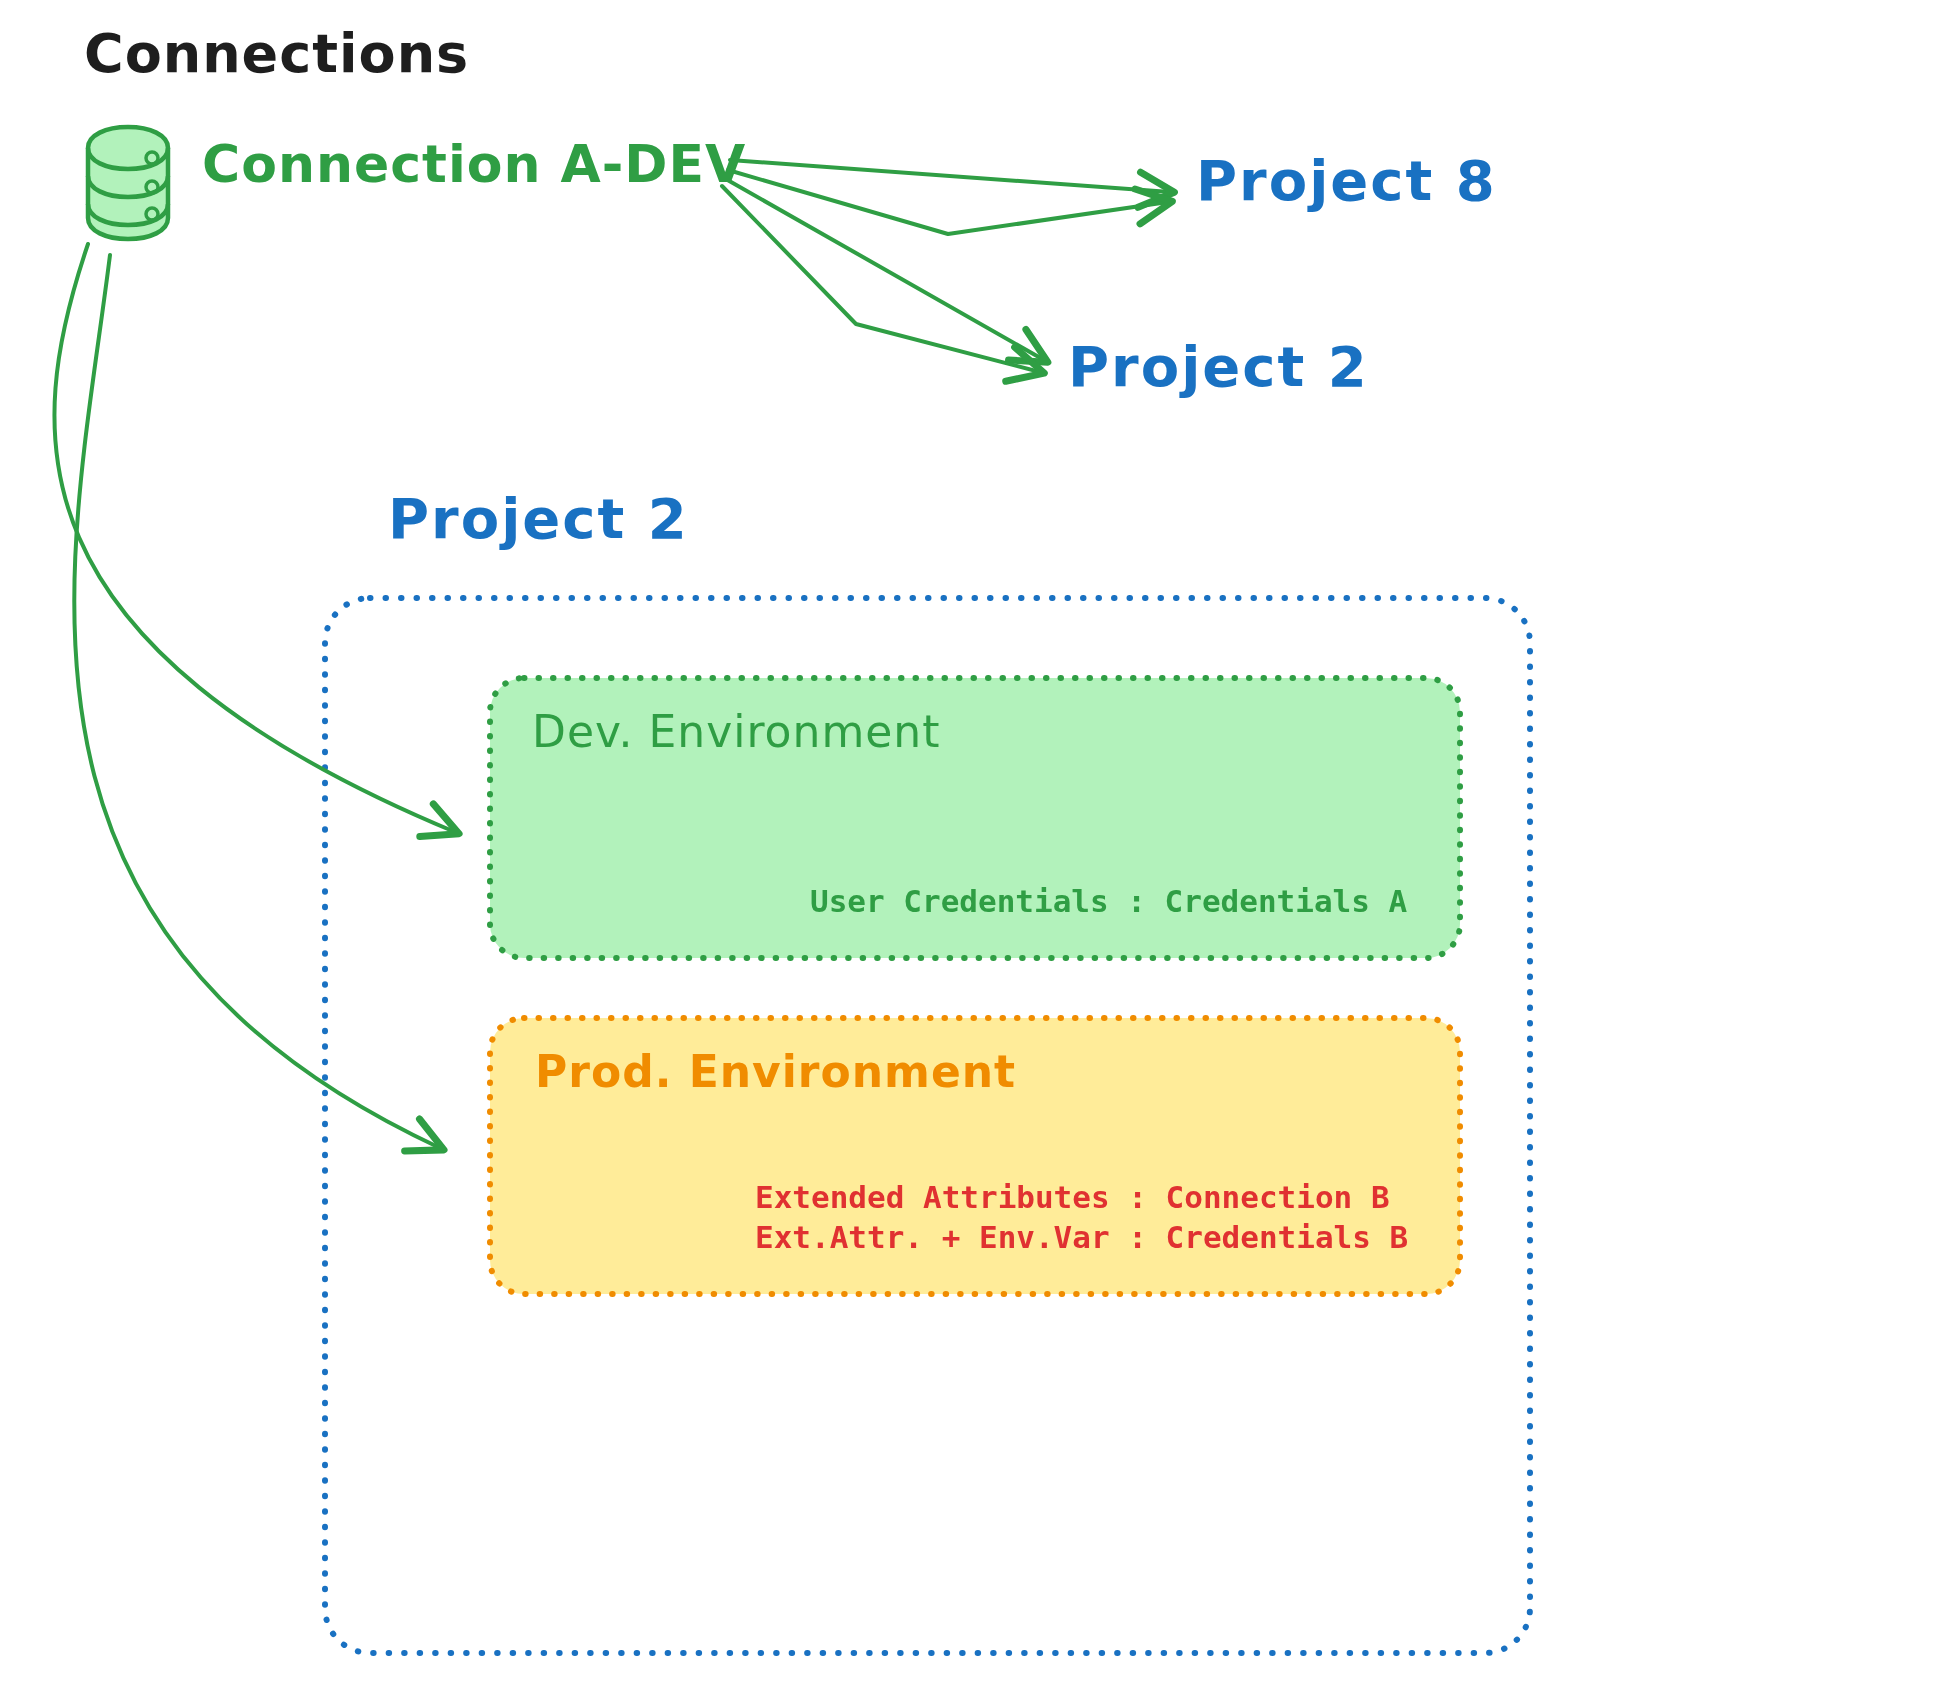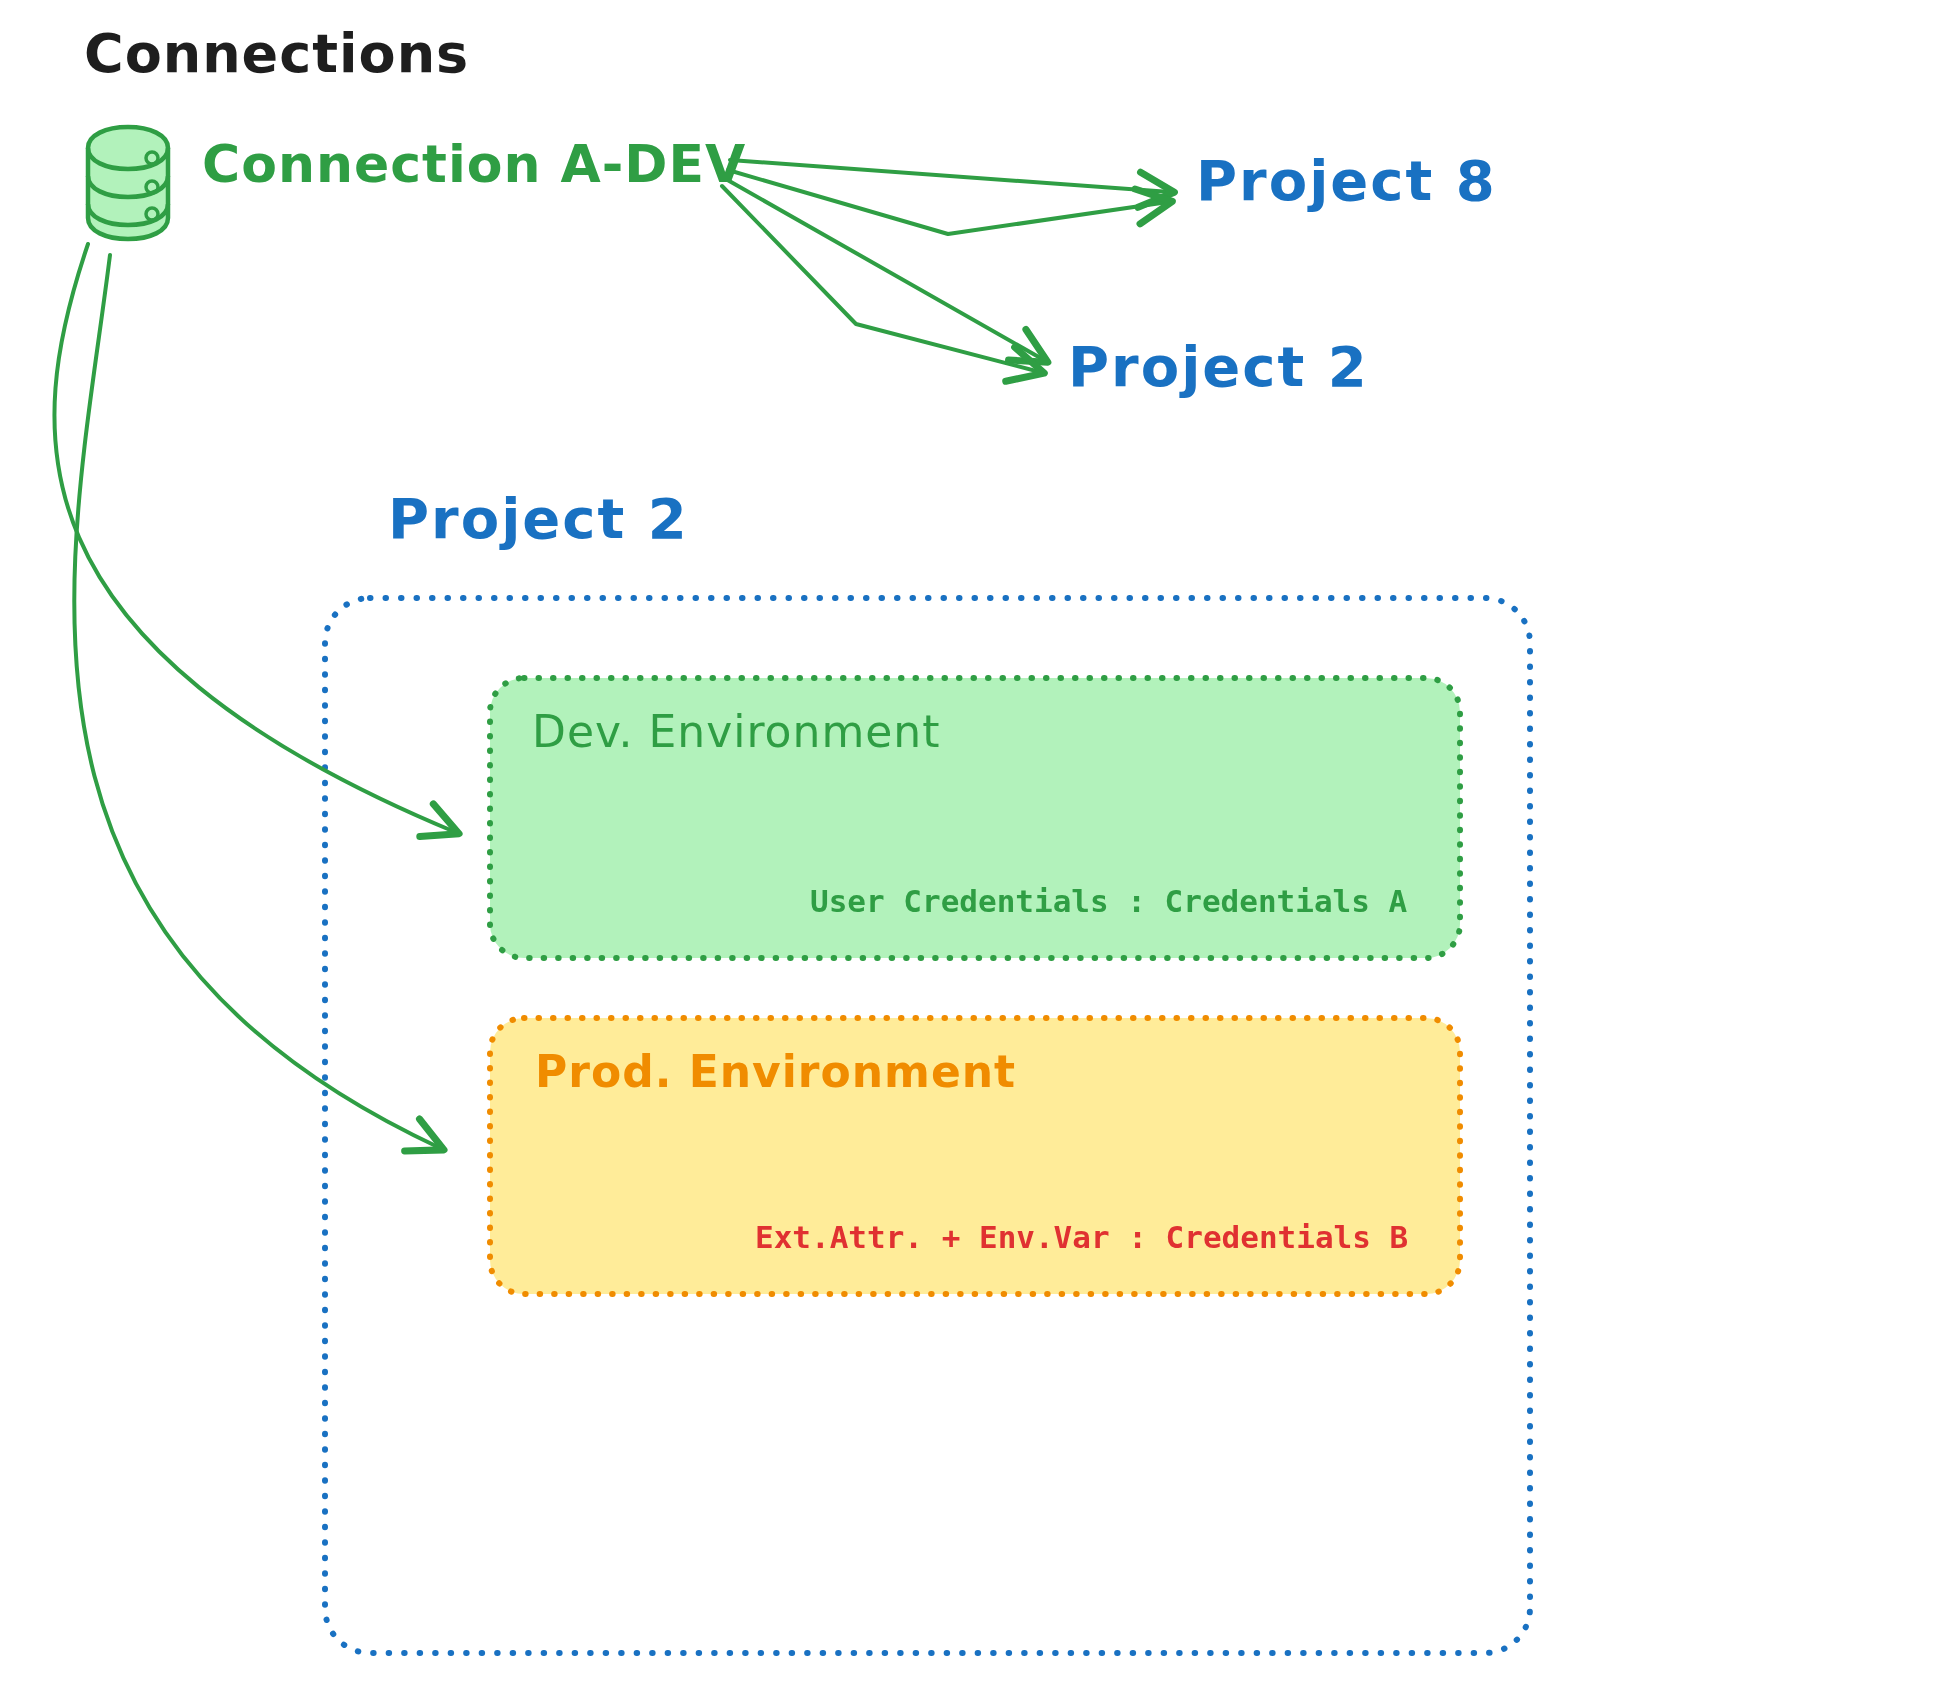--- a/index.html
+++ b/index.html
@@ -75,15 +75,16 @@
   <div class="txt conn-label">Connection A-DEV</div>
 
   <div class="txt p3-label">Project 8</div>
   <div class="txt p2-label">Project 2</div>
   <div class="txt p1-label">Project 2</div>
 
   <div class="txt dev-title">Dev. Environment</div>
   <div class="txt mono dev-cred">User Credentials : Credentials A</div>
 
   <div class="txt prod-title">Prod. Environment</div>
+  <div class="txt mono prod-line1">Extended Attributes : Connection B</div>
   <div class="txt mono prod-line2">Ext.Attr. + Env.Var : Credentials B</div>
 
 </div>
 
 </body></html>

